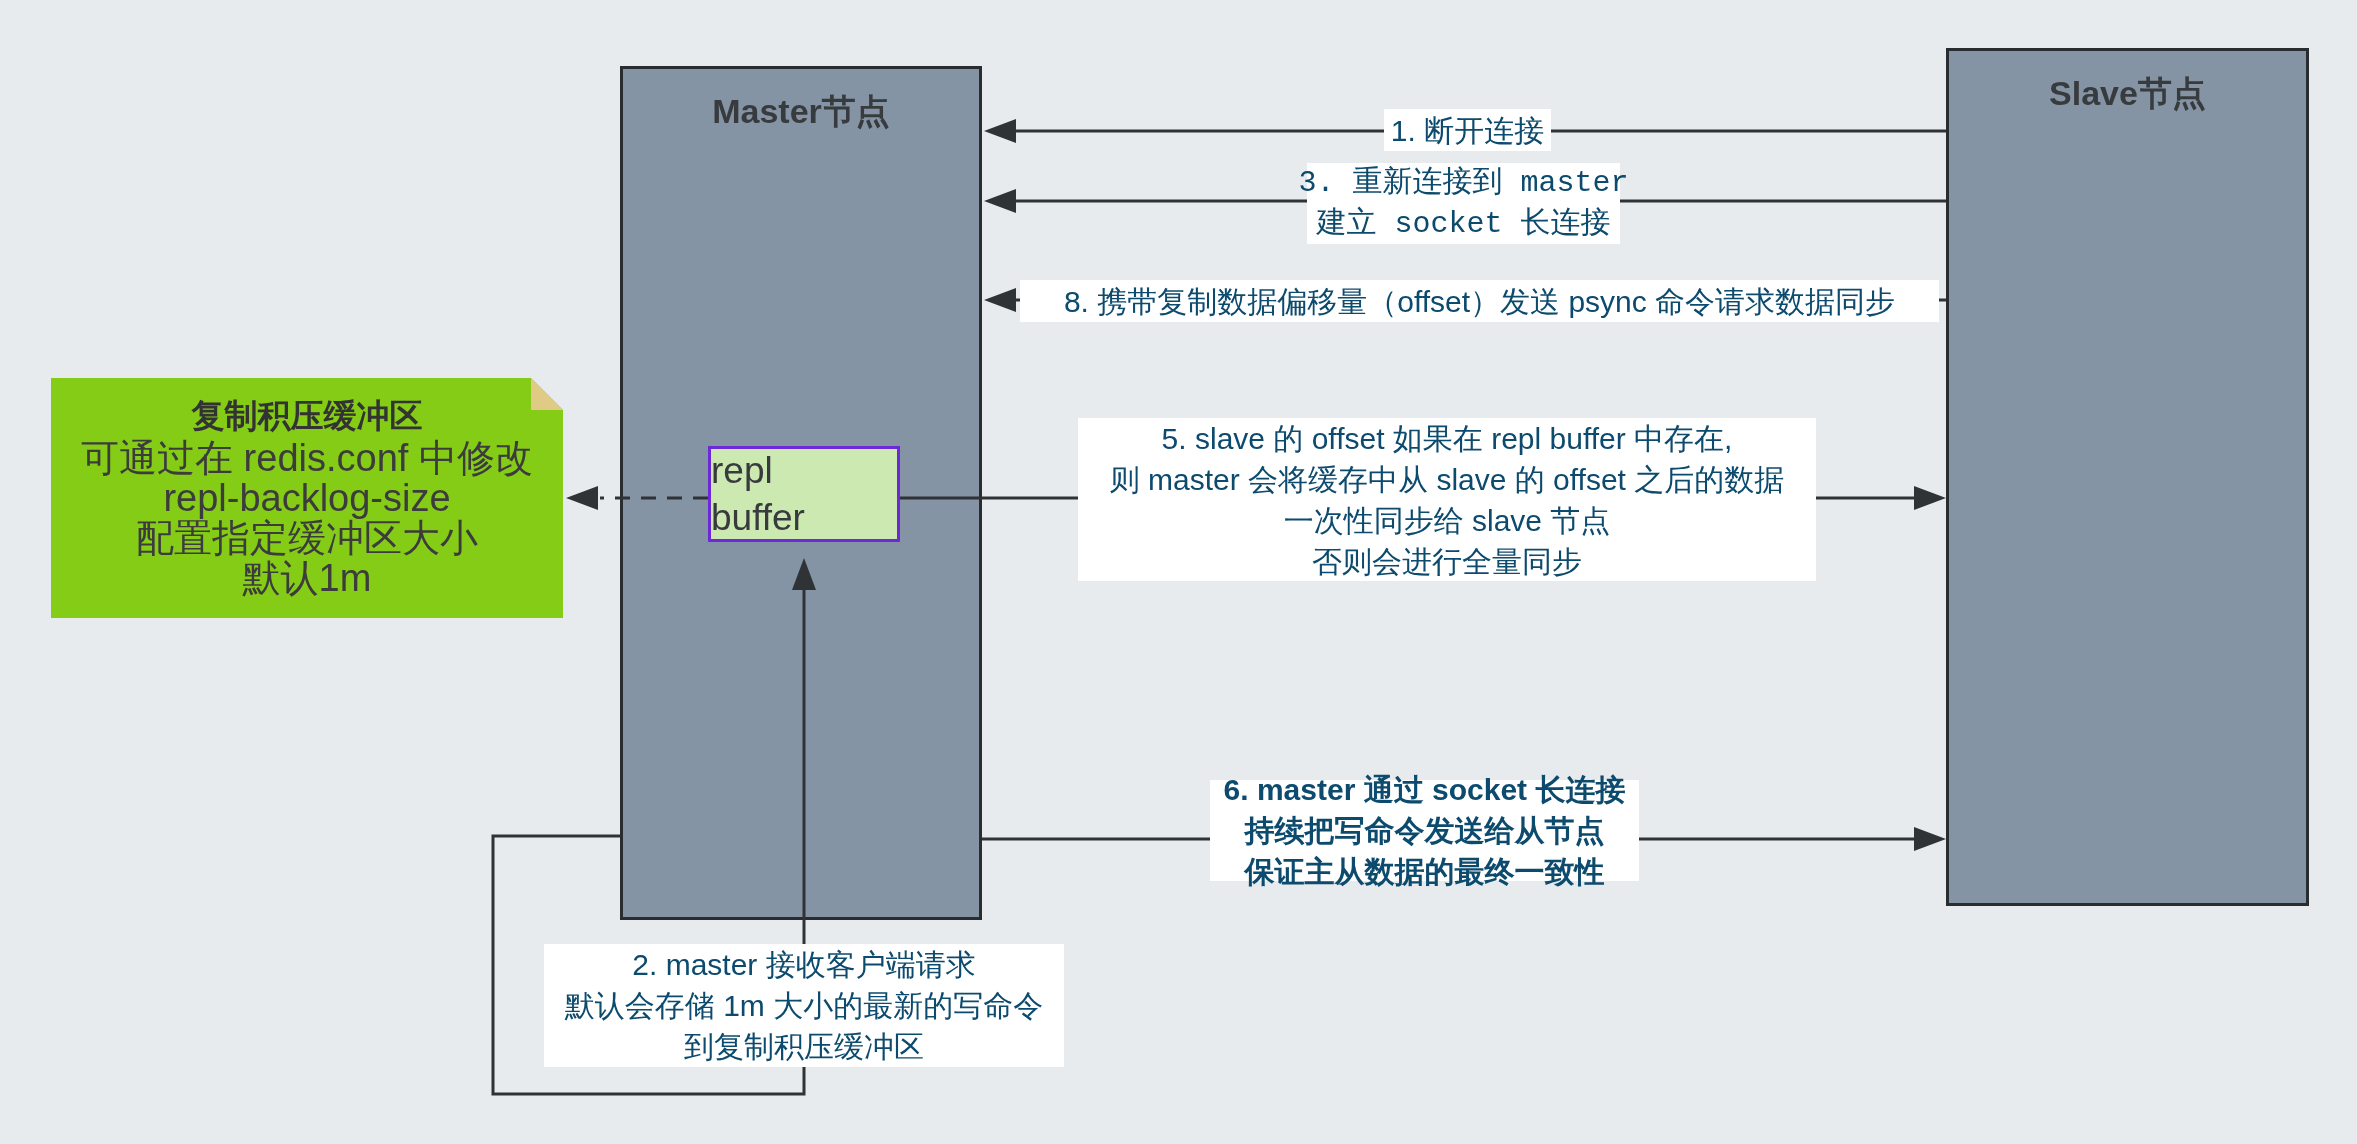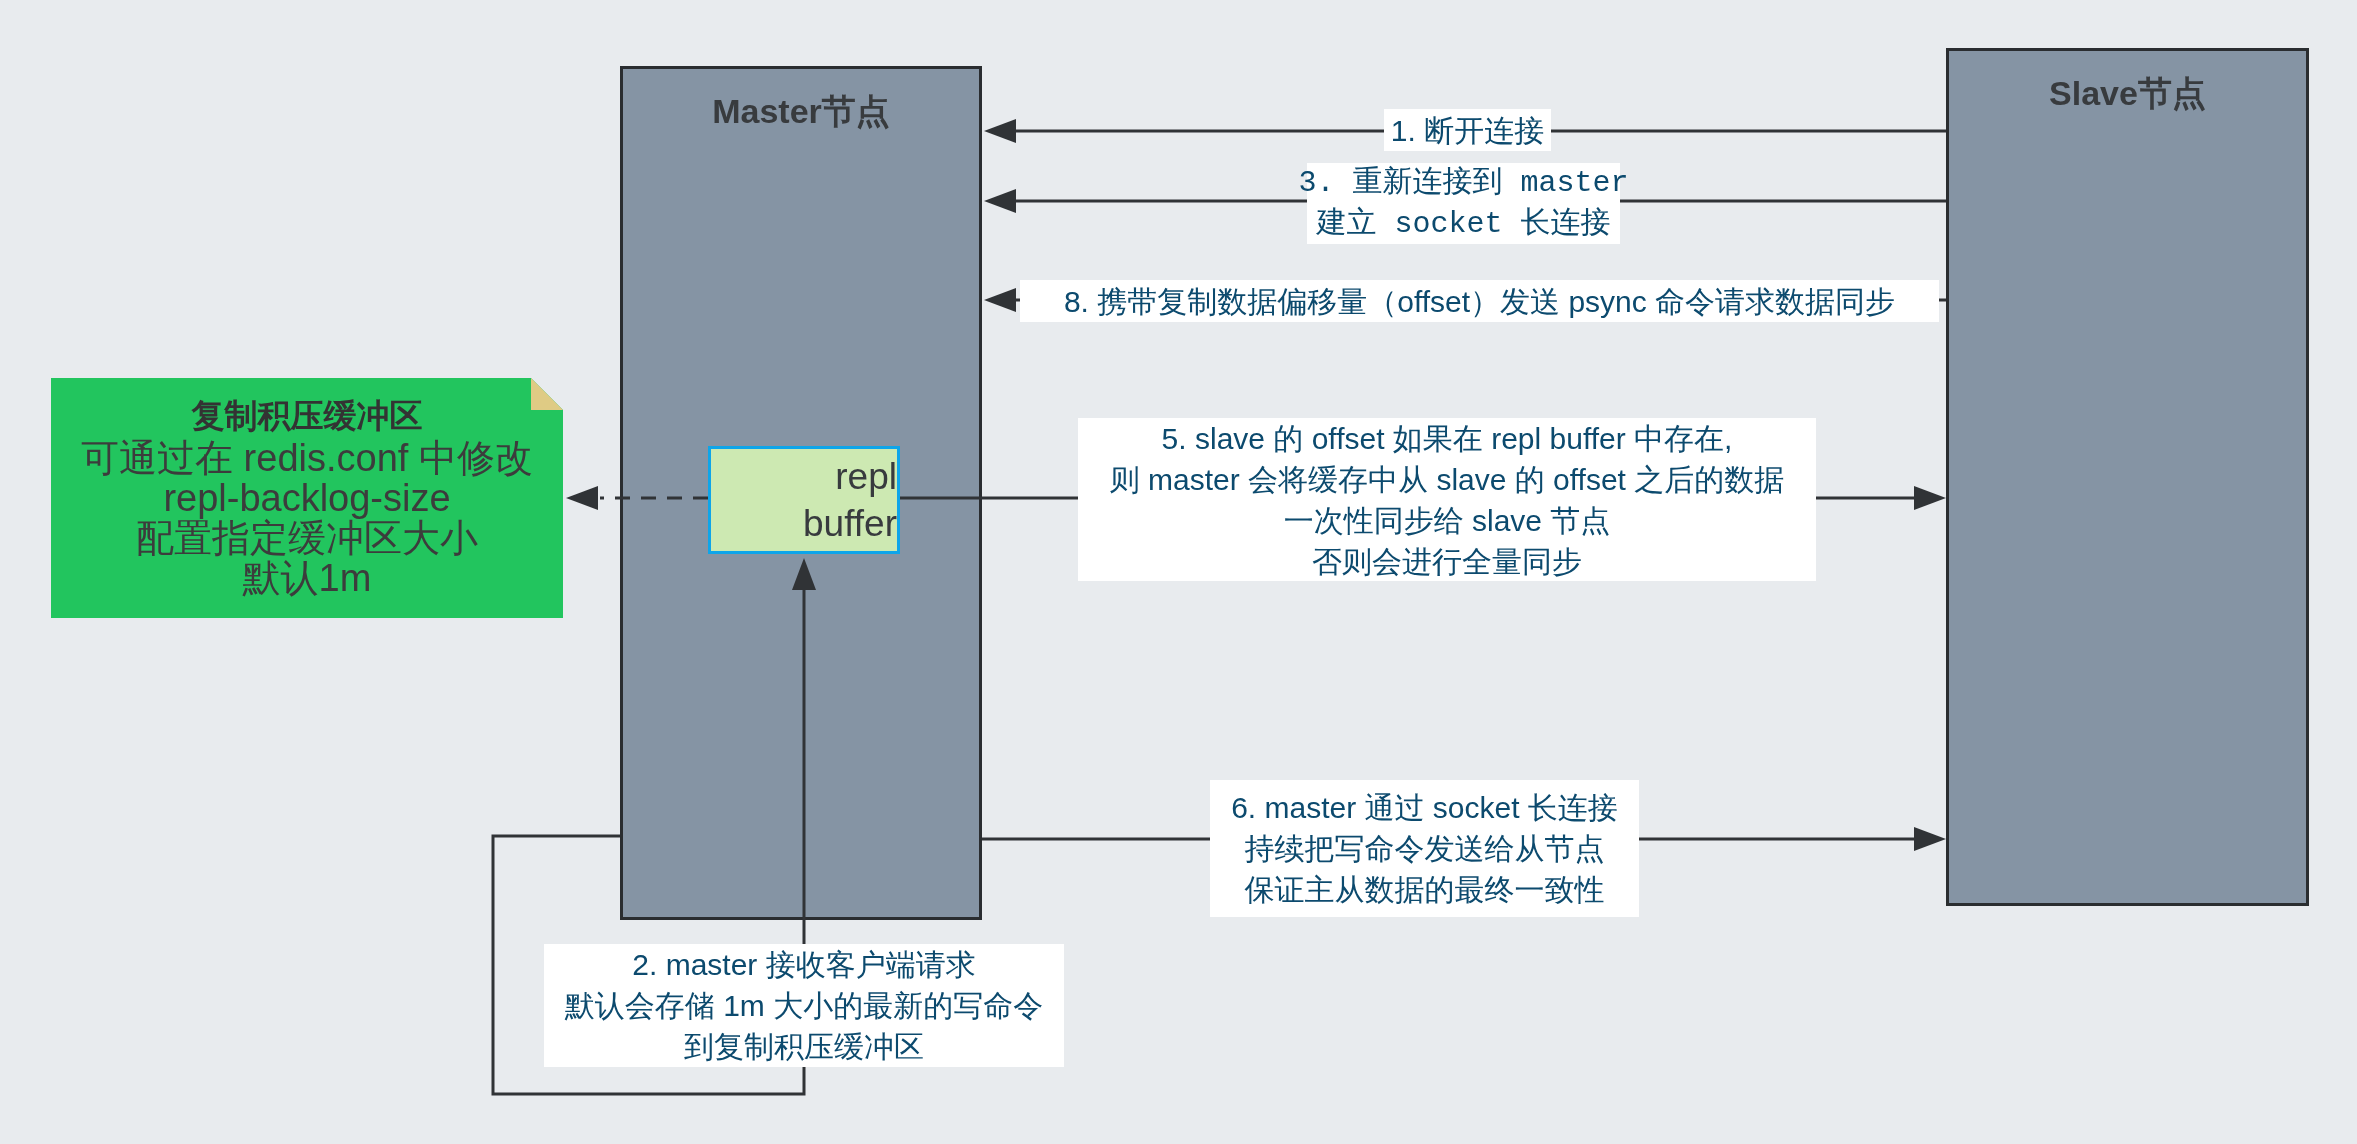--- a/index.html
+++ b/index.html
@@ -26,21 +26,21 @@
     margin-top:20px;
     text-align:center;
     font-size:34px;
     font-weight:bold;
     color:#383b3e;
   }
   
   .note{
     position:absolute;
     left:51px;top:378px;width:512px;height:240px;
-    background:#22c55e;
+    background:#84cc16;
     clip-path:polygon(0 0, calc(100% - 32px) 0, 100% 32px, 100% 100%, 0 100%);
     text-align:center;
     color:#3c3c3c;
     box-sizing:border-box;
     padding-top:16px;
   }
   .note-fold{
     position:absolute;
     top:0;right:0;width:32px;height:32px;
     background:#dfcb84;
@@ -53,26 +53,26 @@
     color:#333;
   }
   .note-line{
     font-size:38px;
     line-height:40px;
     white-space:nowrap;
   }
   
   .repl{
     position:absolute;
-    left:708px;top:446px;width:192px;height:108px;
+    left:708px;top:446px;width:192px;height:96px;
     background:#cde9b2;
-    border:3px solid #0ea5e9;
+    border:3px solid #6d28d9;
     box-sizing:border-box;
     display:flex;flex-direction:column;
-    align-items:flex-end;justify-content:center;
+    align-items:flex-start;justify-content:center;
     color:#383b3e;
     font-size:37px;line-height:47px;
   }
   
   svg.wires{position:absolute;left:0;top:0;width:2357px;height:1144px;}
   .wire{stroke:#303336;stroke-width:3;fill:none;}
   .wire-dashed{stroke-dasharray:15 11;}
   .head{fill:#303336;stroke:none;}
   
   .step{
@@ -82,21 +82,21 @@
     align-items:center;justify-content:center;
     color:#0c4a6e;
     font-size:30px;line-height:41px;
     text-align:center;
   }
   .step span{white-space:nowrap;}
   .step-1{left:1384px;top:109px;width:167px;height:42px;}
   .step-3{left:1307px;top:163px;width:313px;height:81px;font-family:Liberation Mono, monospace;}
   .step-4{left:1020px;top:280px;width:919px;height:42px;}
   .step-5{left:1078px;top:418px;width:738px;height:163px;}
-  .step-6{left:1210px;top:780px;width:429px;height:137px;}
+  .step-6{left:1210px;top:780px;width:429px;height:101px;font-weight:bold;}
   .step-2{left:544px;top:944px;width:520px;height:123px;}
 </style>
 </head>
 <body>
 
 <div class="canvas">
 
   <div class="node node-master">
     <div class="node-title">Master节点</div>
   </div>

